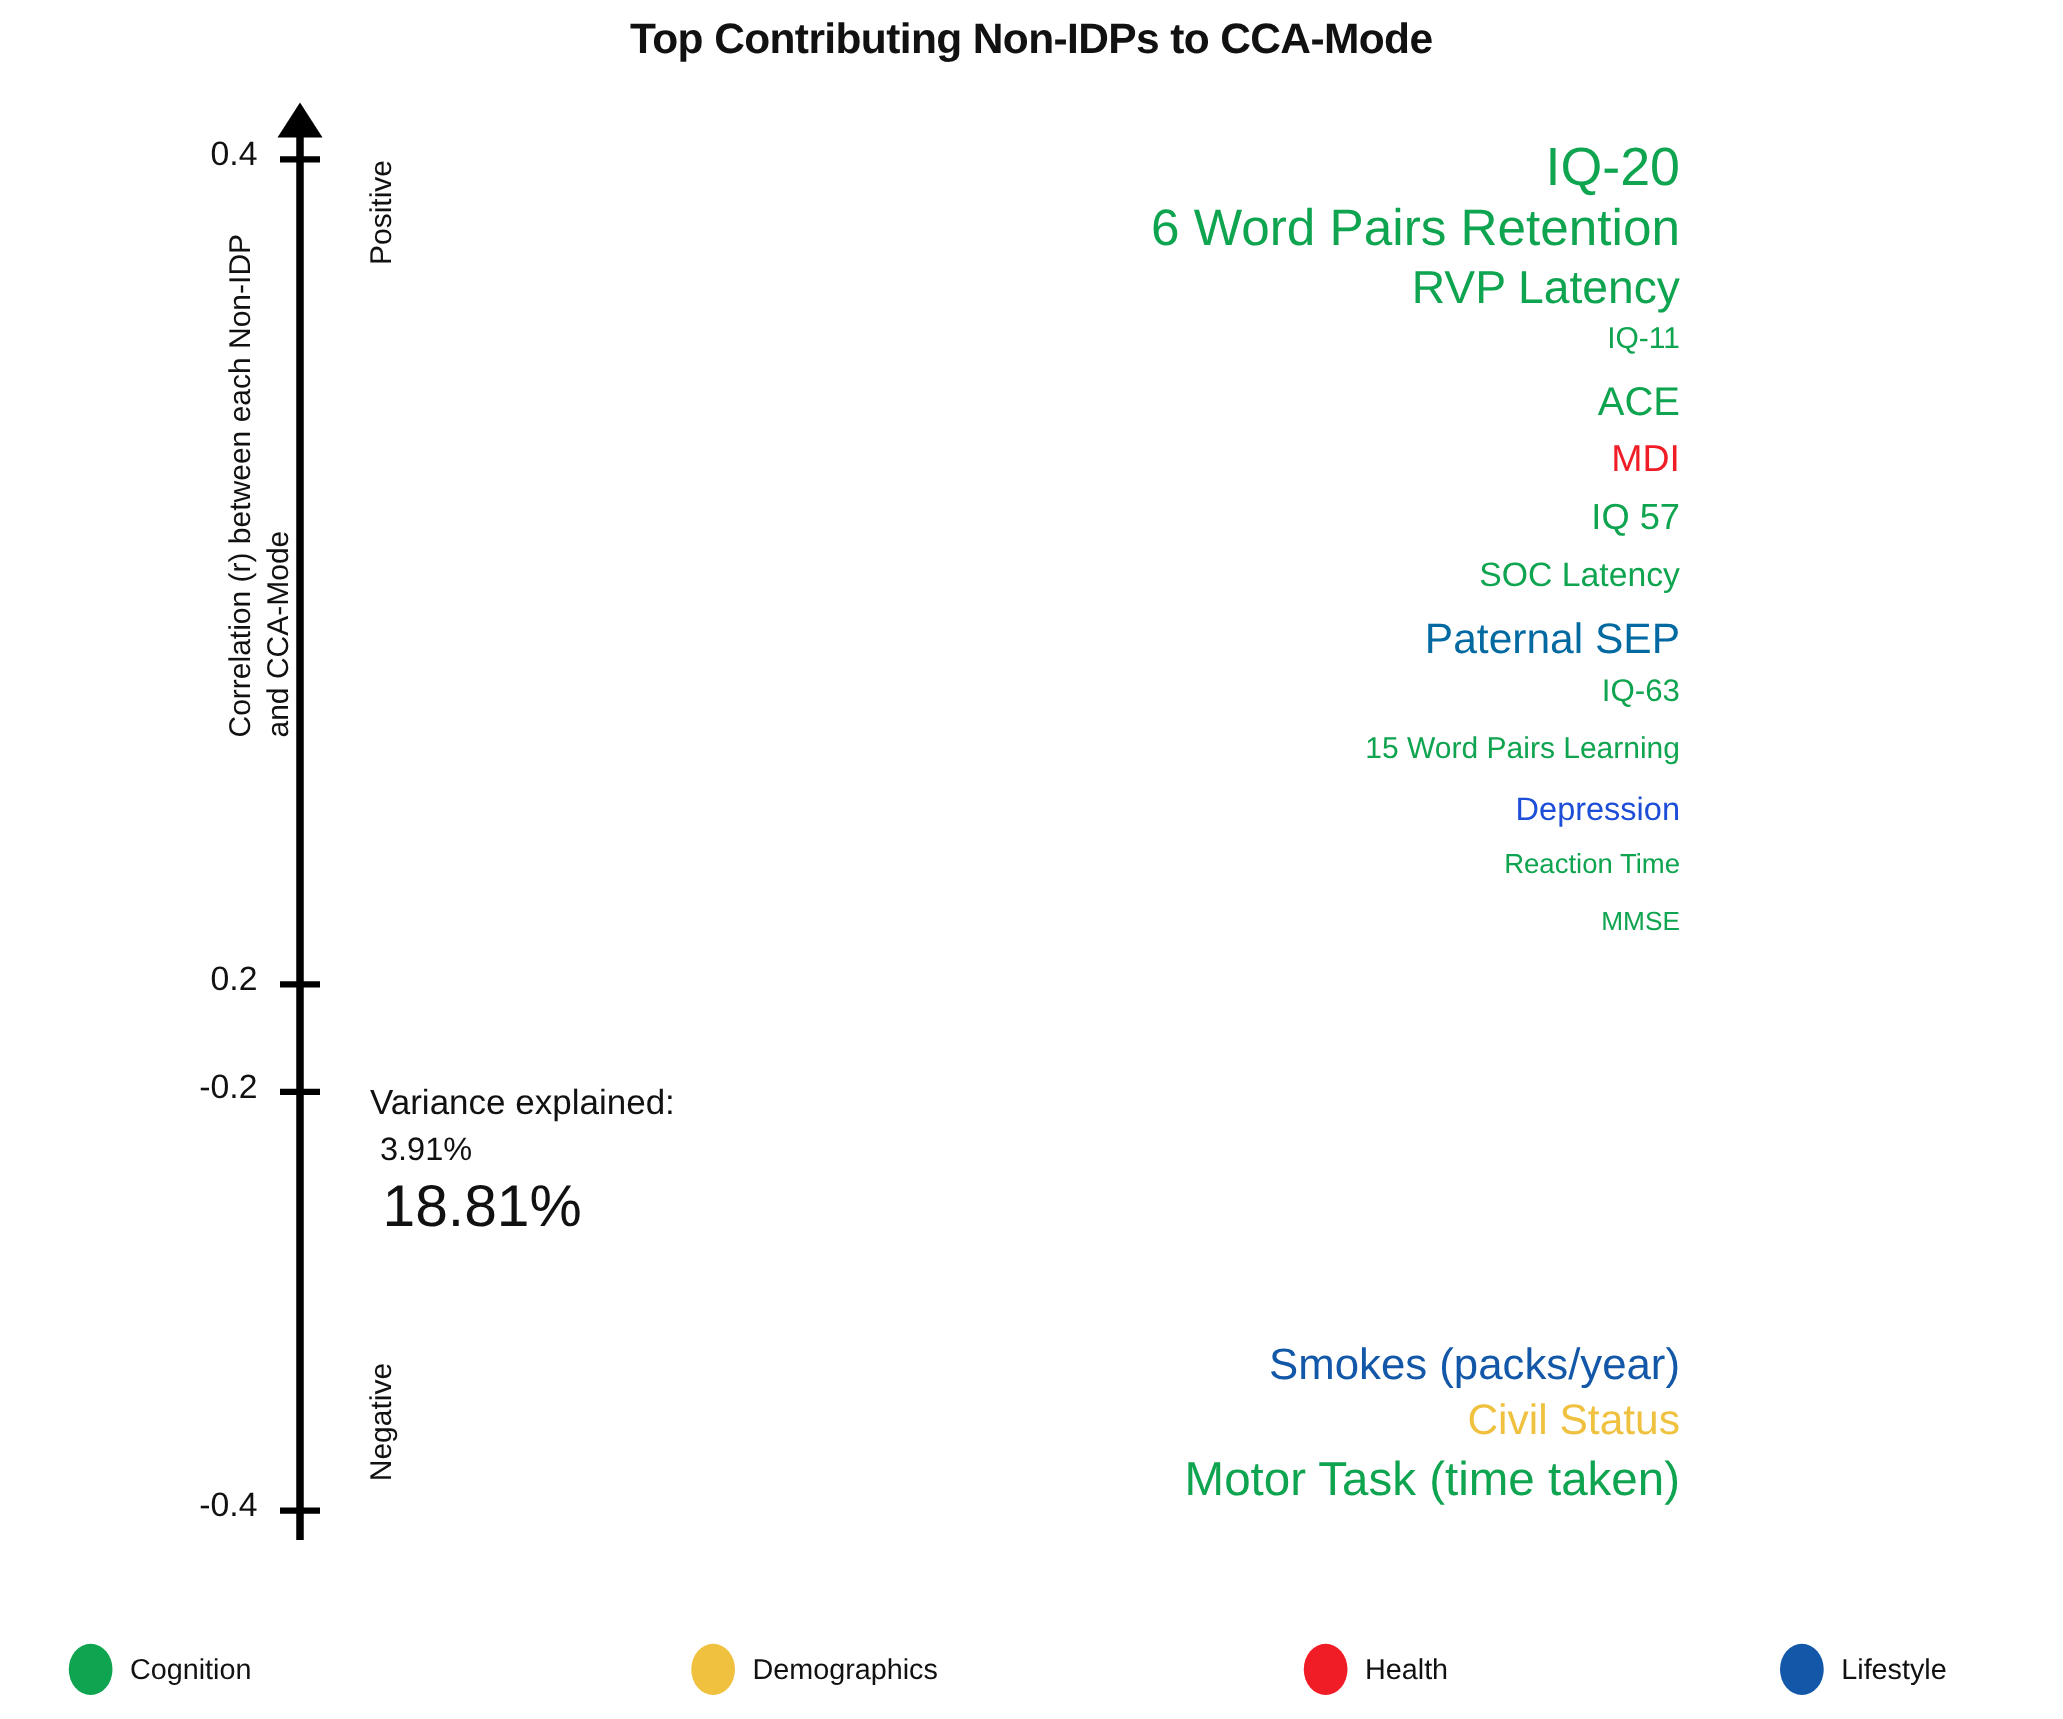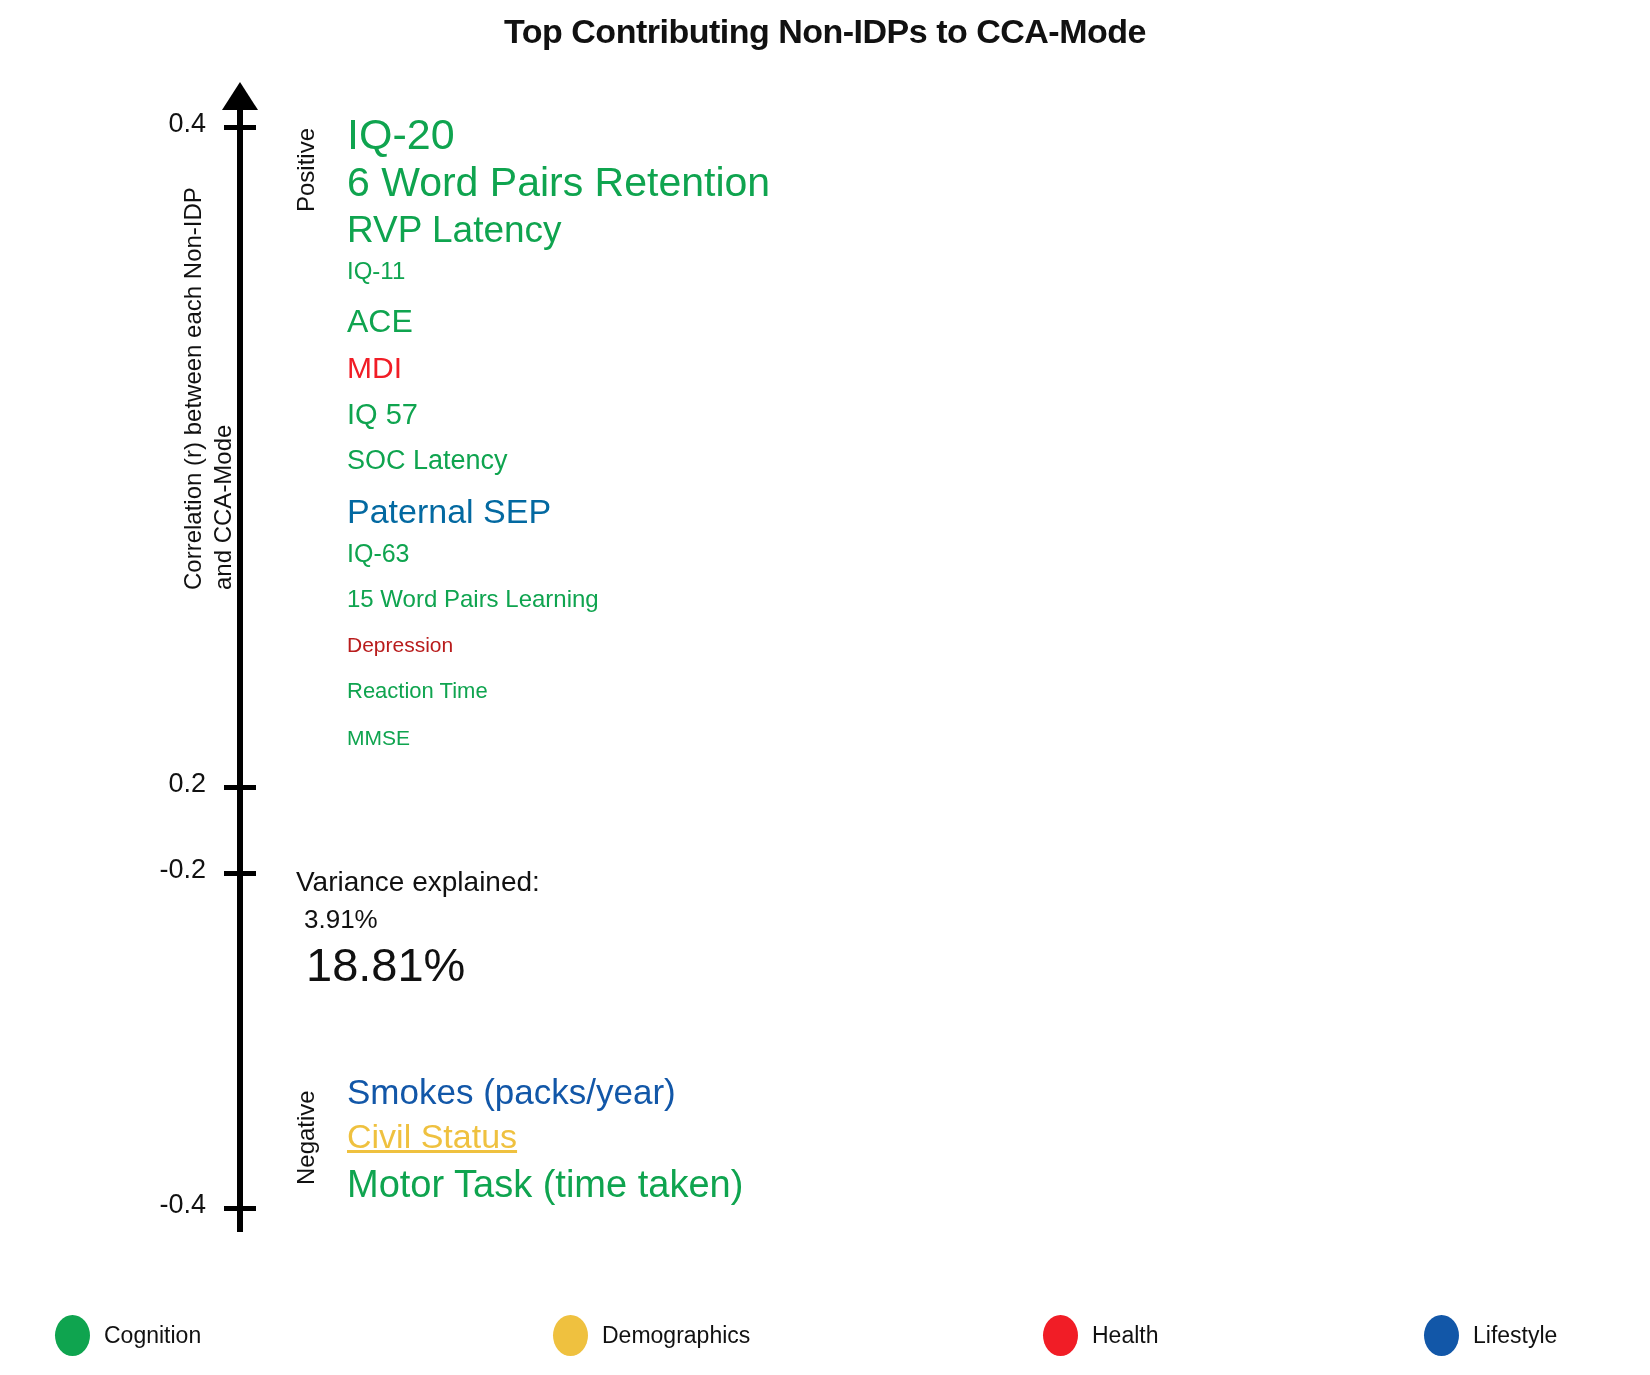--- a/index.html
+++ b/index.html
@@ -88,23 +88,23 @@
   
   .cloud {
     position: absolute;
     left: 330px;
     top: 96px;
     width: 1010px;
     height: 1140px;
   }
   .word {
     position: absolute;
-    left: 17px;
+    left: 4px;
     width: 1010px;
-    text-align: left;
+    text-align: right;
     white-space: nowrap;
     font-family: "Liberation Sans", sans-serif;
     line-height: 1;
   }
 
   
   .variance {
     position: absolute;
     left: 296px;
     top: 866px;
@@ -175,25 +175,25 @@
       <div class="word" style="top: 65.58px; font-size: 41px; color: rgb(15, 164, 79);">6 Word Pairs Retention</div>
       <div class="word" style="top: 115.06px; font-size: 37px; color: rgb(15, 164, 79);">RVP Latency</div>
       <div class="word" style="top: 162.92px; font-size: 24px; color: rgb(15, 164, 79);">IQ-11</div>
       <div class="word" style="top: 209.16px; font-size: 32px; color: rgb(15, 164, 79);">ACE</div>
       <div class="word" style="top: 257.4px; font-size: 30px; color: rgb(241, 29, 38);">MDI</div>
       <div class="word" style="top: 304.02px; font-size: 29px; color: rgb(15, 164, 79);">IQ 57</div>
       <div class="word" style="top: 351.26px; font-size: 27px; color: rgb(15, 164, 79);">SOC Latency</div>
       <div class="word" style="top: 397.88px; font-size: 34px; color: #0369a1;">Paternal SEP</div>
       <div class="word" style="top: 444.5px; font-size: 25px; color: rgb(15, 164, 79);">IQ-63</div>
       <div class="word" style="top: 491.12px; font-size: 24px; color: rgb(15, 164, 79);">15 Word Pairs Learning</div>
-      <div class="word" style="top: 537.74px; font-size: 21px; color: #b91c1c;">Depression</div>
+      <div class="word" style="top: 537.74px; font-size: 26px; color: #1d4ed8;">Depression</div>
       <div class="word" style="top: 584.36px; font-size: 22px; color: rgb(15, 164, 79);">Reaction Time</div>
       <div class="word" style="top: 630.98px; font-size: 21px; color: rgb(15, 164, 79);">MMSE</div>
       <div class="word" style="top: 978.3px; font-size: 35px; color: rgb(18, 87, 168);">Smokes (packs/year)</div>
-      <div class="word" style="top: 1022.92px; font-size: 34px; color: rgb(239, 193, 63); text-decoration: underline;">Civil Status</div>
+      <div class="word" style="top: 1022.92px; font-size: 34px; color: rgb(239, 193, 63);">Civil Status</div>
       <div class="word" style="top: 1069.44px; font-size: 38px; color: rgb(15, 164, 79);">Motor Task (time taken)</div>
     </div>
 
   <div class="variance">
     <div class="v-head">Variance explained:</div>
     <div class="v-small">3.91%</div>
     <div class="v-big">18.81%</div>
   </div>
 
   <div class="legend" id="legend">

